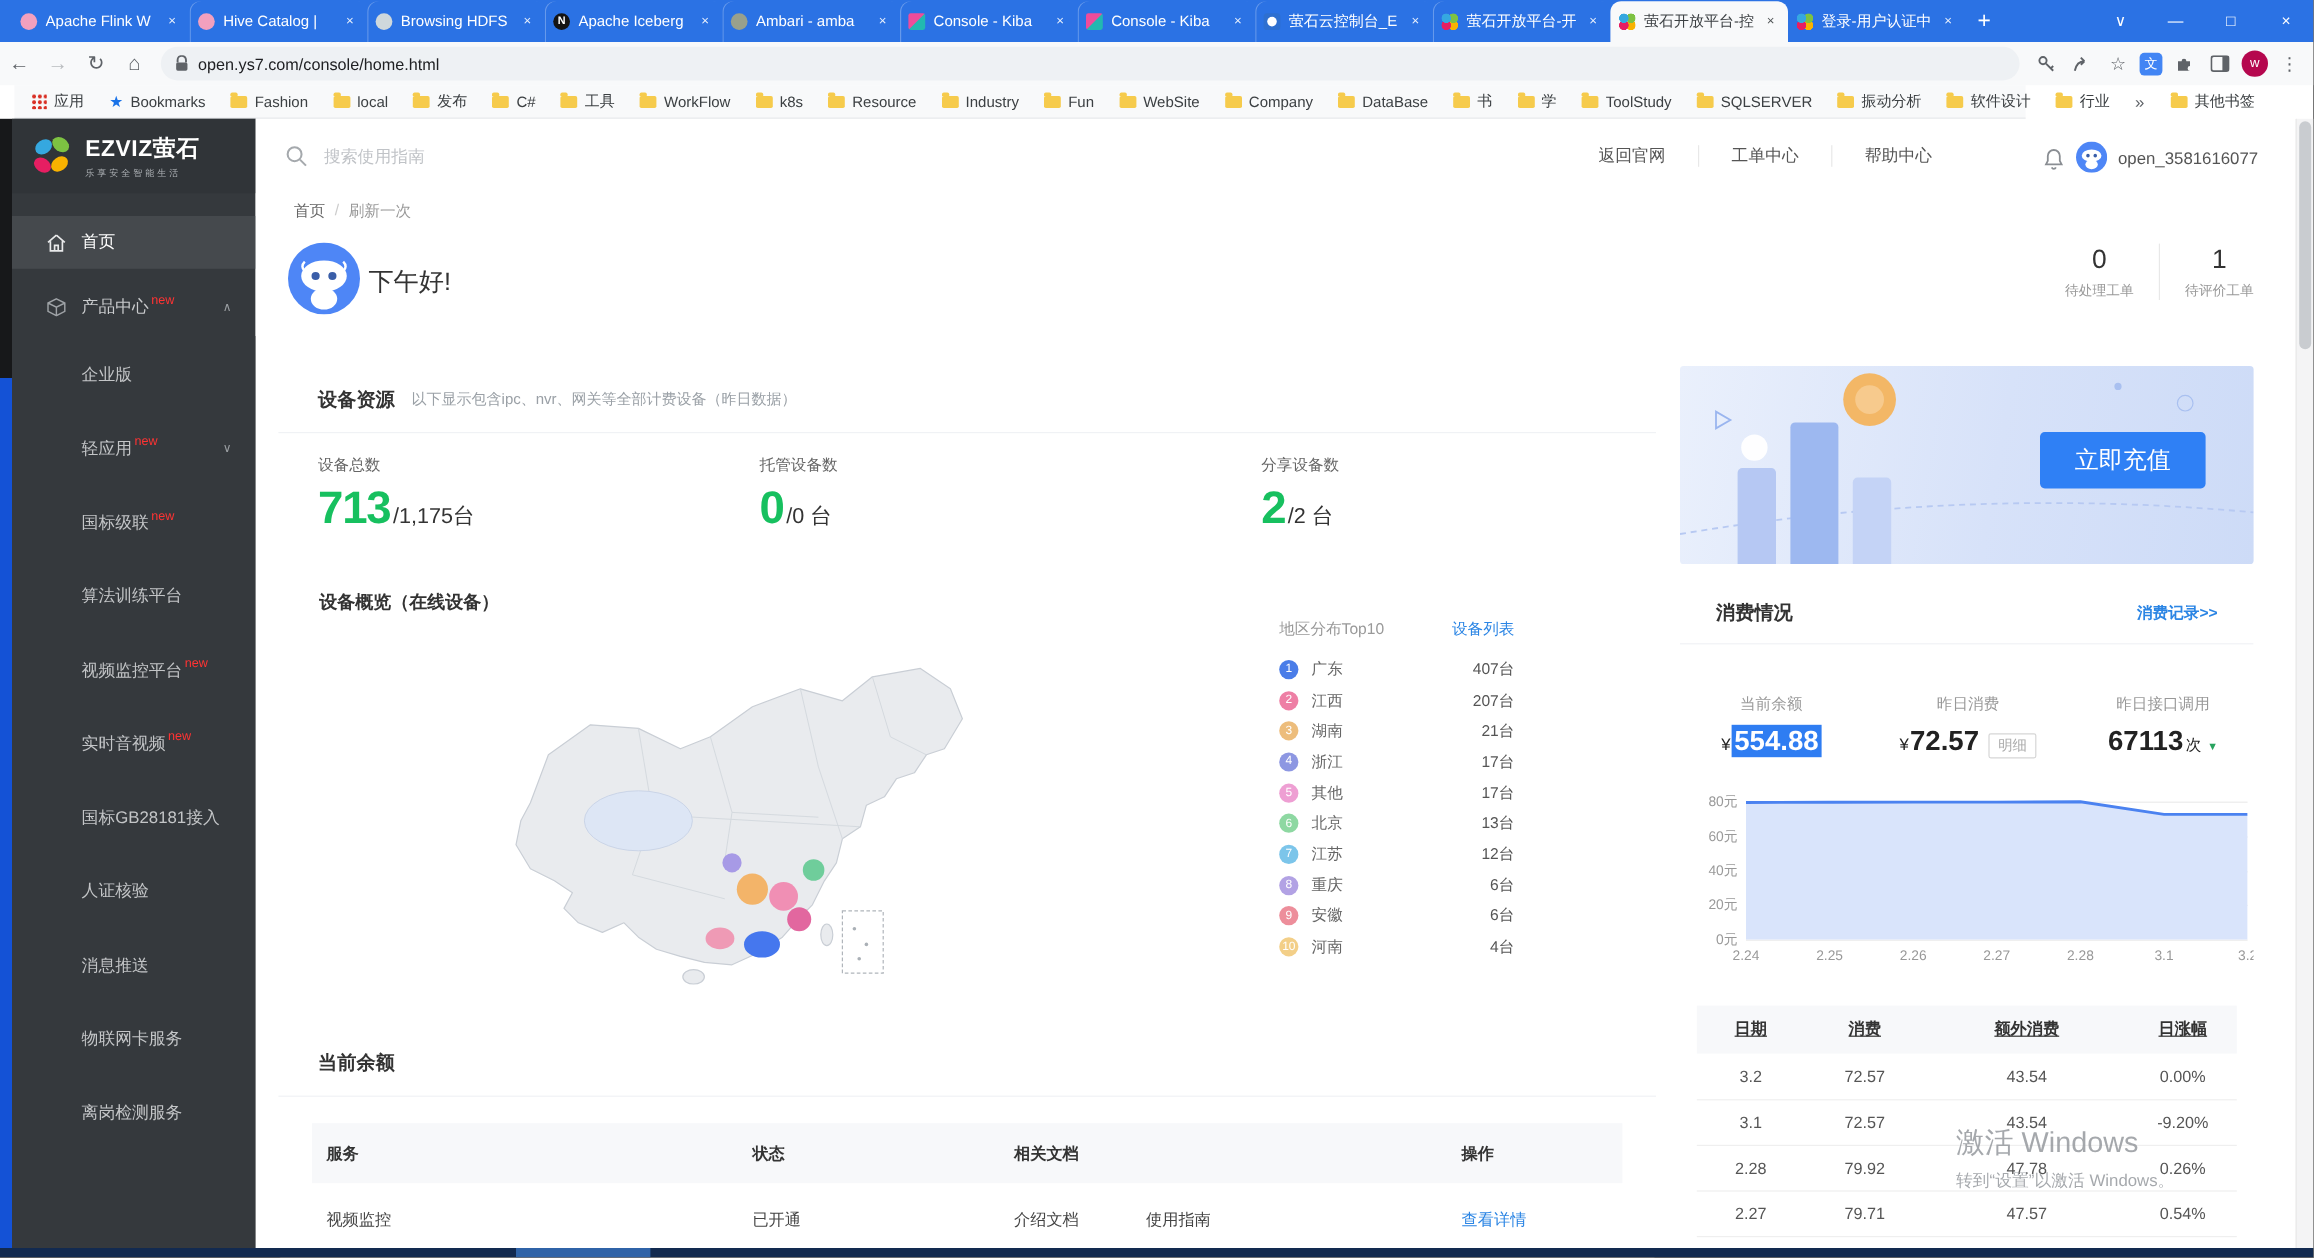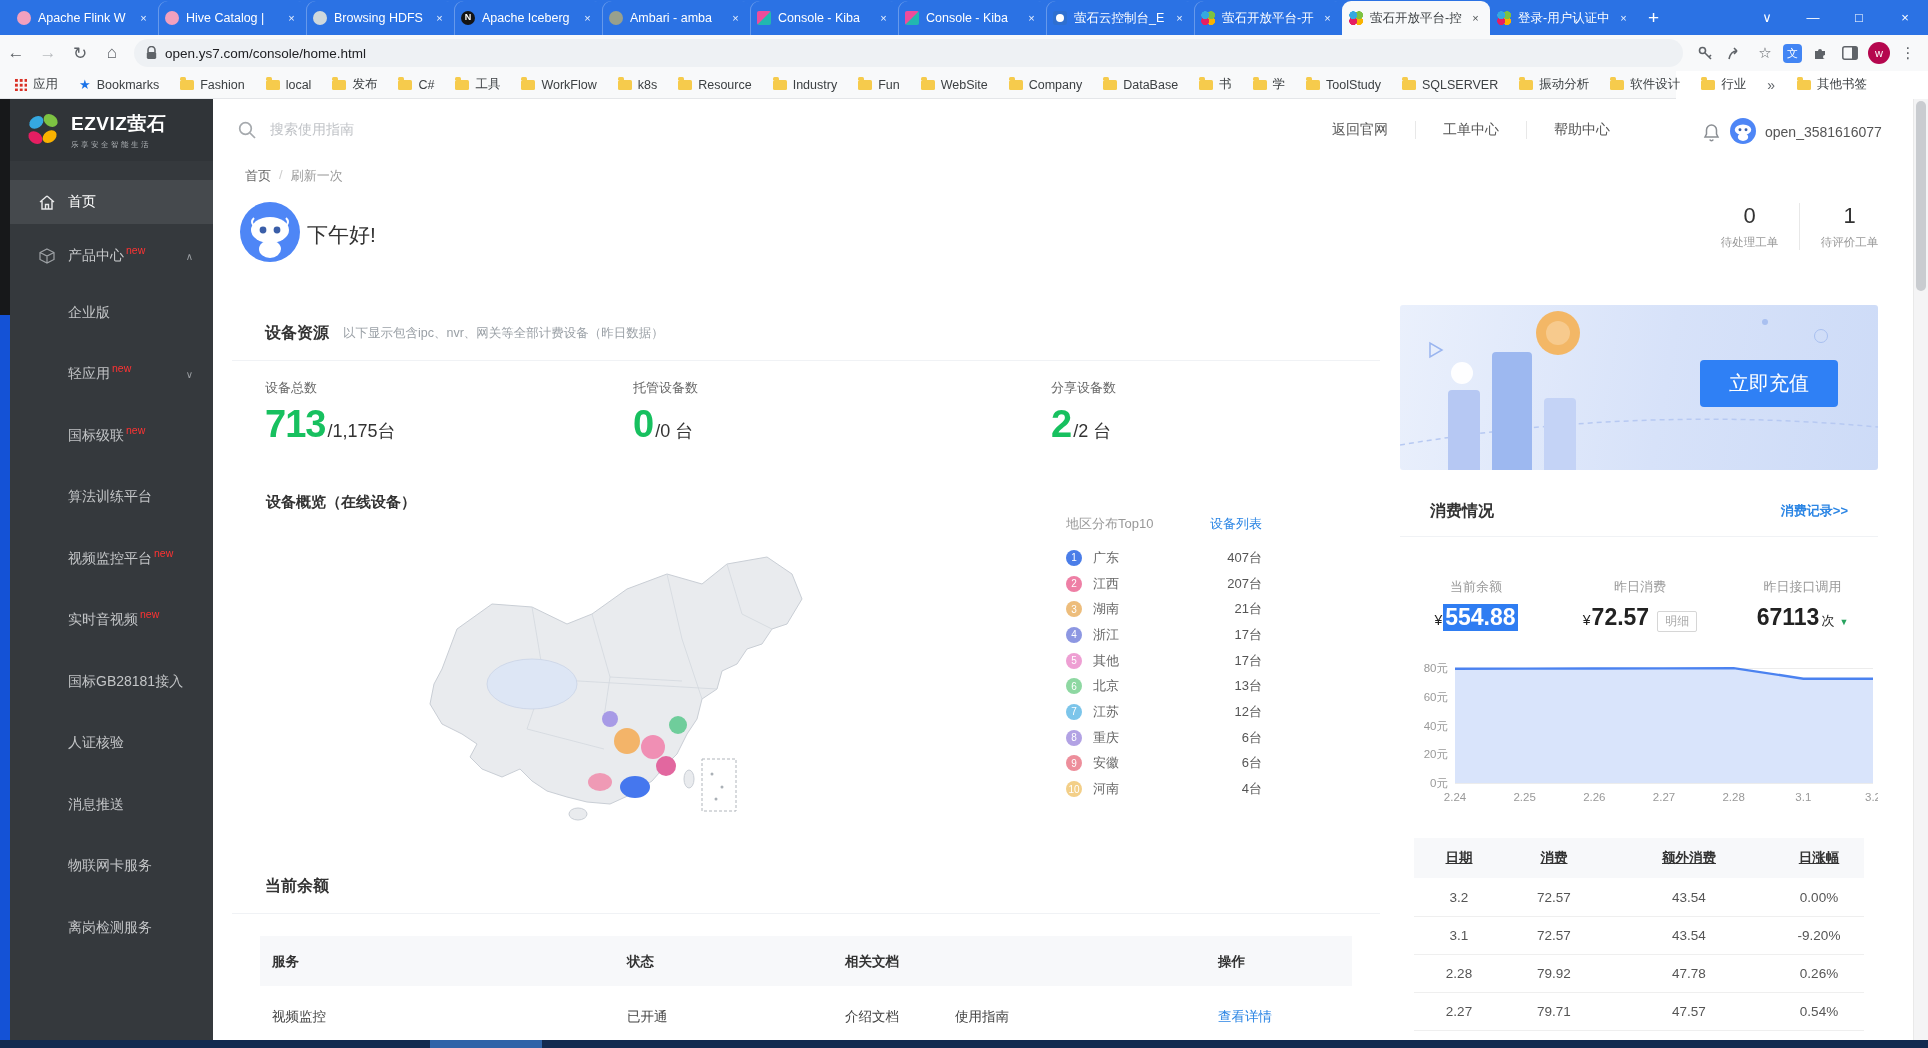--- a/index.html
+++ b/index.html
@@ -33,21 +33,21 @@
   .winbtn{width:46px;text-align:center;color:#fff;font-size:13px;}
   .toolbar{position:absolute;left:0;top:35px;width:1928px;height:36px;background:#f8f9fa;display:flex;align-items:center;}
   .navic{width:32px;text-align:center;font-size:17px;color:#5f6368;}
   .navic.dis{color:#b9bcbf;}
   .omnibox{height:28px;background:#eef1f4;border-radius:14px;flex:1;margin:0 10px 0 6px;display:flex;align-items:center;padding:0 12px;}
   .urltxt{font-size:13.5px;color:#202124;margin-left:8px;}
   .tb-icons{display:flex;align-items:center;gap:6px;margin-right:8px;}
   .tbic{width:24px;height:24px;display:flex;align-items:center;justify-content:center;color:#5f6368;font-size:15px;}
   .gtrans{width:19px;height:19px;background:#4285f4;border-radius:4px;color:#fff;font-size:11px;display:flex;align-items:center;justify-content:center;}
   .avatarW{width:22px;height:22px;border-radius:50%;background:#b5074e;color:#fff;font-size:11px;display:flex;align-items:center;justify-content:center;}
-  .bookmarksbar{position:absolute;left:0;top:71px;width:1676px;height:28px;background:#f8f9fa;border-bottom:1px solid #e4e6e9;
+  .bookmarksbar{position:absolute;left:12px;top:71px;width:1676px;height:28px;background:#f8f9fa;border-bottom:1px solid #e4e6e9;
                 display:flex;align-items:center;padding-left:14px;box-sizing:border-box;}
   .bm{display:flex;align-items:center;gap:6px;margin-right:21px;font-size:12.5px;color:#3c4043;white-space:nowrap;}
   .bm-folder{width:14px;height:10px;background:#f6cb4c;border-radius:1.5px;position:relative;flex:none;}
   .bm-folder::before{content:"";position:absolute;left:0;top:-2.5px;width:6px;height:3px;background:#f6cb4c;border-radius:1.5px 1.5px 0 0;}
   .bm-apps{width:13px;height:13px;flex:none;background-image:radial-gradient(#d93025 1.5px,transparent 1.8px);background-size:4.8px 4.8px;}
   .bm-star{color:#1a73e8;font-size:13px;}
   .bm-right{margin-left:auto;display:flex;align-items:center;margin-right:14px;}
   .bm-chev{color:#5f6368;font-size:14px;margin-right:22px;}
   
   .sliver-dark{position:absolute;left:0;top:99px;width:10px;height:216px;background:#17181a;}
@@ -63,21 +63,21 @@
   .srow{display:flex;align-items:center;color:#c9cbcd;font-size:14px;position:relative;}
   .srow .sicon{width:17px;margin-right:12px;display:flex;}
   .side-home{height:44px;margin-top:19px;padding-left:29px;background:#45494d;color:#fff;}
   .side-product{height:44px;margin-top:10px;padding-left:29px;}
   .schev{position:absolute;right:20px;font-size:10px;color:#9a9ea2;}
   .badge-new{color:#f33;font-size:10.5px;margin-left:2px;position:relative;top:-6px;text-align:center;}
   .schildren{margin-top:4px;display:flex;flex-direction:column;}
   .schild{height:61.5px;display:flex;align-items:center;padding-left:58px;color:#c3c5c7;font-size:14px;position:relative;}
   
   .main-top{position:absolute;left:213px;top:99px;width:1700px;height:181px;background:#fff;}
-  .searchwrap{position:absolute;left:25px;top:22px;display:flex;align-items:center;gap:12px;font-family:Liberation Mono, monospace;}
+  .searchwrap{position:absolute;left:25px;top:22px;display:flex;align-items:center;gap:12px;}
   .searchwrap input{border:none;outline:none;font-size:14px;color:#333;width:260px;background:transparent;font-family:inherit;}
   .searchwrap input::placeholder{color:#c0c3c7;}
   .nav-links{position:absolute;left:1092px;top:22px;display:flex;align-items:center;}
   .nav-link{padding:0 27px;font-size:14px;color:#555;}
   .nav-link+.nav-link{border-left:1px solid #e8e8e8;}
   .bellwrap{position:absolute;left:1490px;top:24px;}
   .hdr-avatar{position:absolute;left:1517px;top:19px;width:26px;height:26px;}
   .hdr-user{position:absolute;left:1552px;top:25px;font-size:14px;color:#555;}
   .breadcrumb{position:absolute;left:32px;top:68px;font-size:13px;color:#666;display:flex;gap:8px;}
   .bc-sep{color:#ccc;} .bc-cur{color:#999;}
@@ -740,20 +740,24 @@
         </div>
         <div class="crow" style="top: 506px;">
           <span class="cc i0">2.27</span>
           <span class="cc i1">79.71</span>
           <span class="cc i2">47.57</span>
           <span class="cc i3">0.54%</span>
         </div>
       </div>
   </div>
 
+  <div class="watermark">
+    <div class="wm1">激活 Windows</div>
+    <div class="wm2">转到“设置”以激活 Windows。</div>
+  </div>
 
   <div class="scrolltrack">
     <div class="scrollthumb"></div>
   </div>
 
   <div class="taskbar">
       <div class="taskseg"></div>
     </div>
 </div>
 

